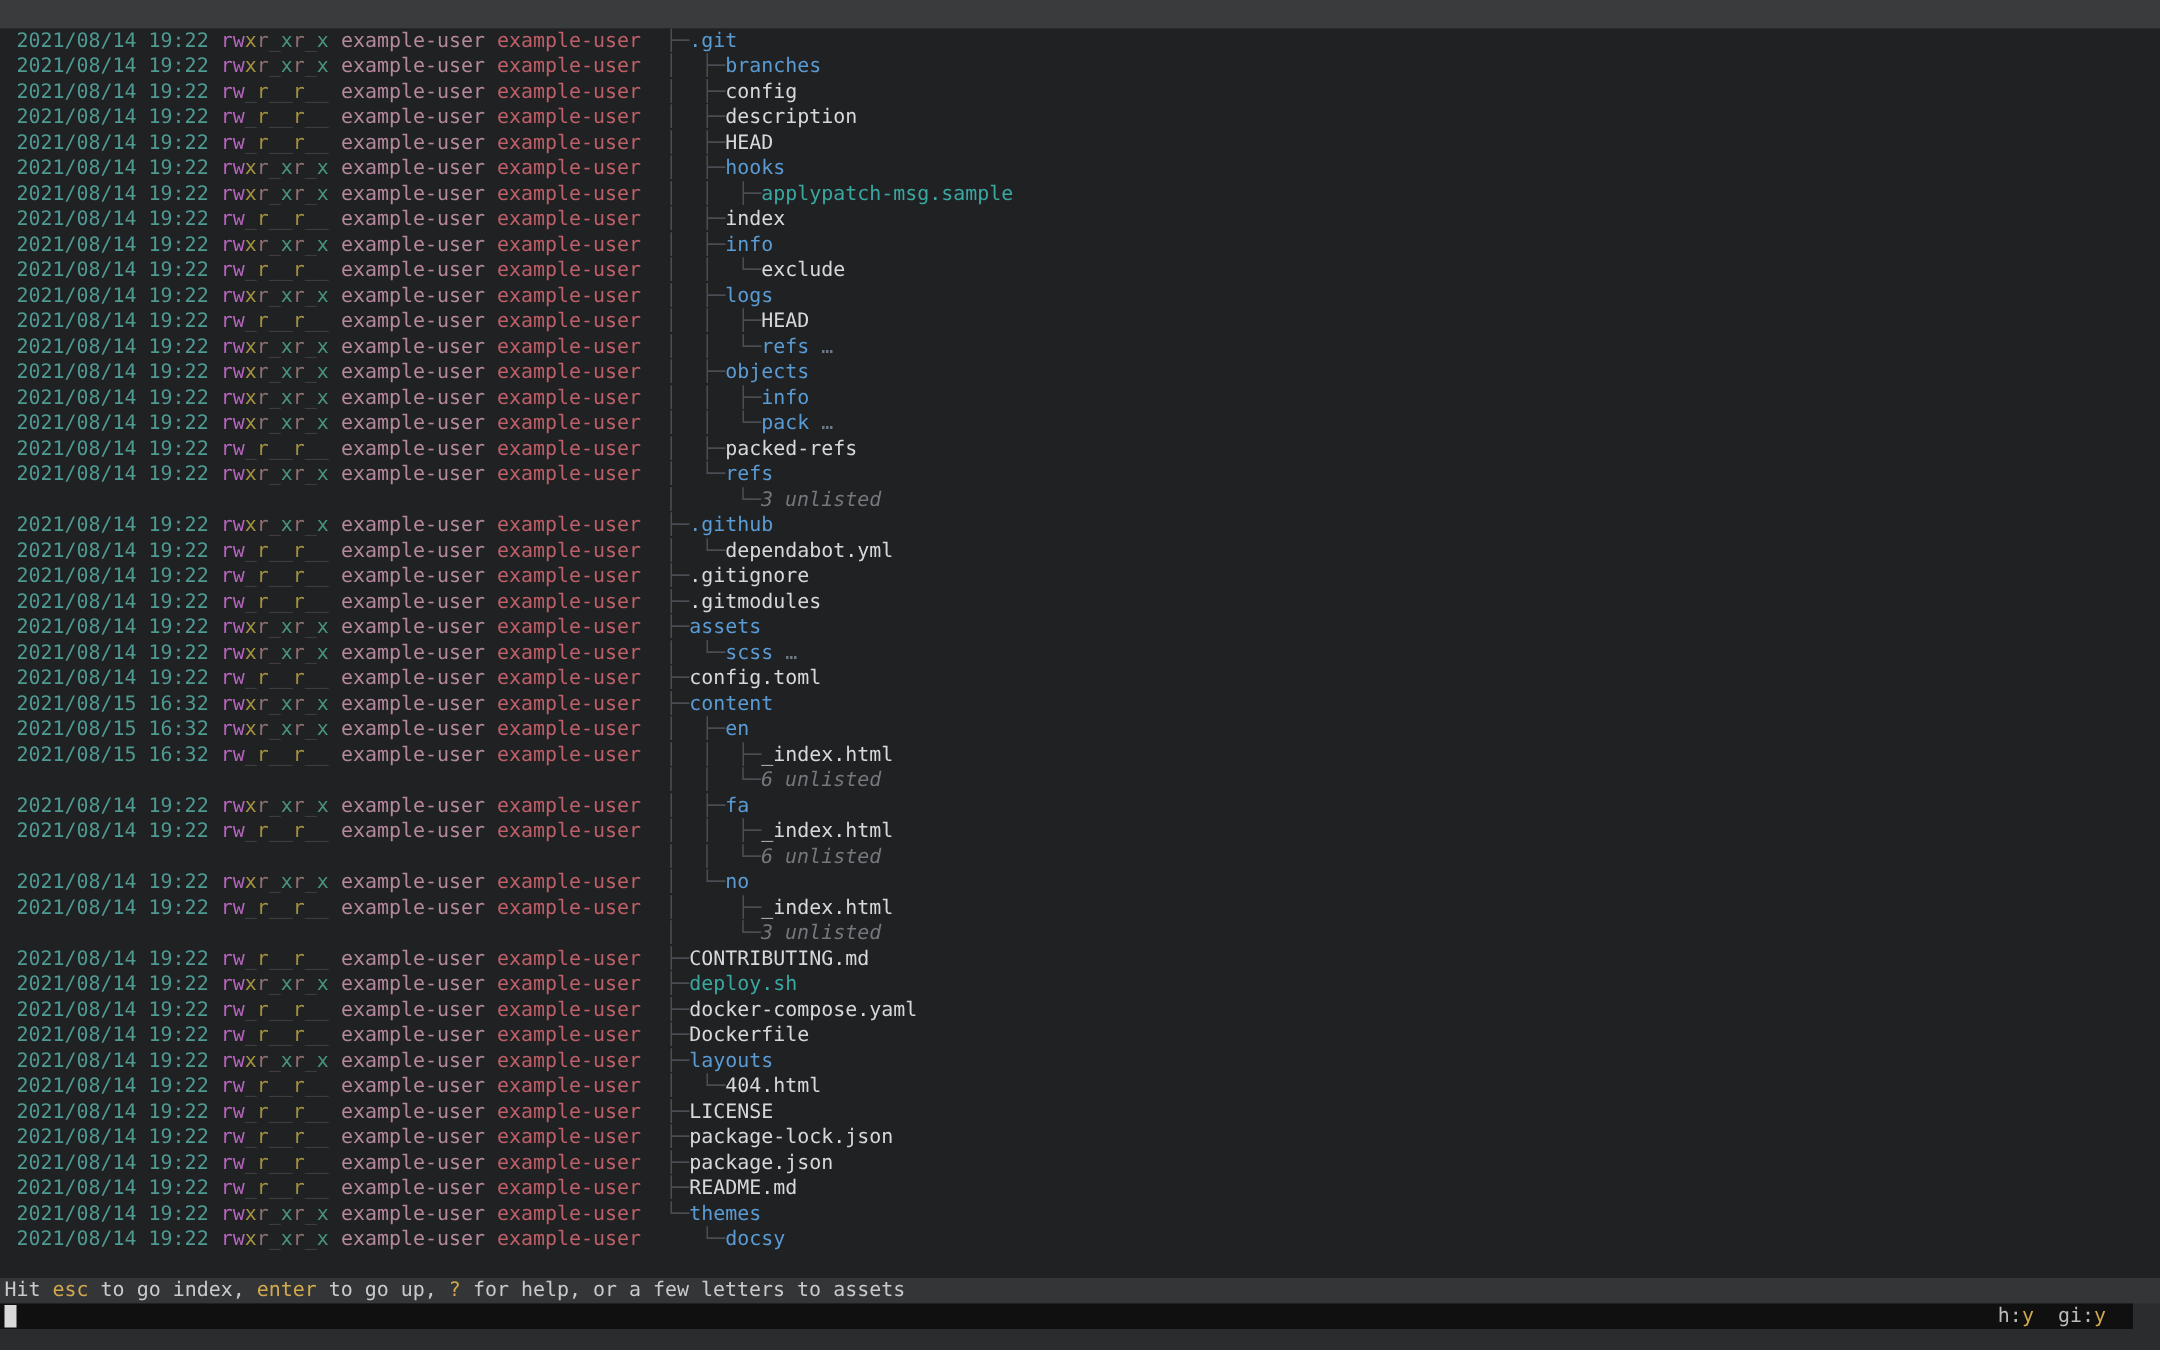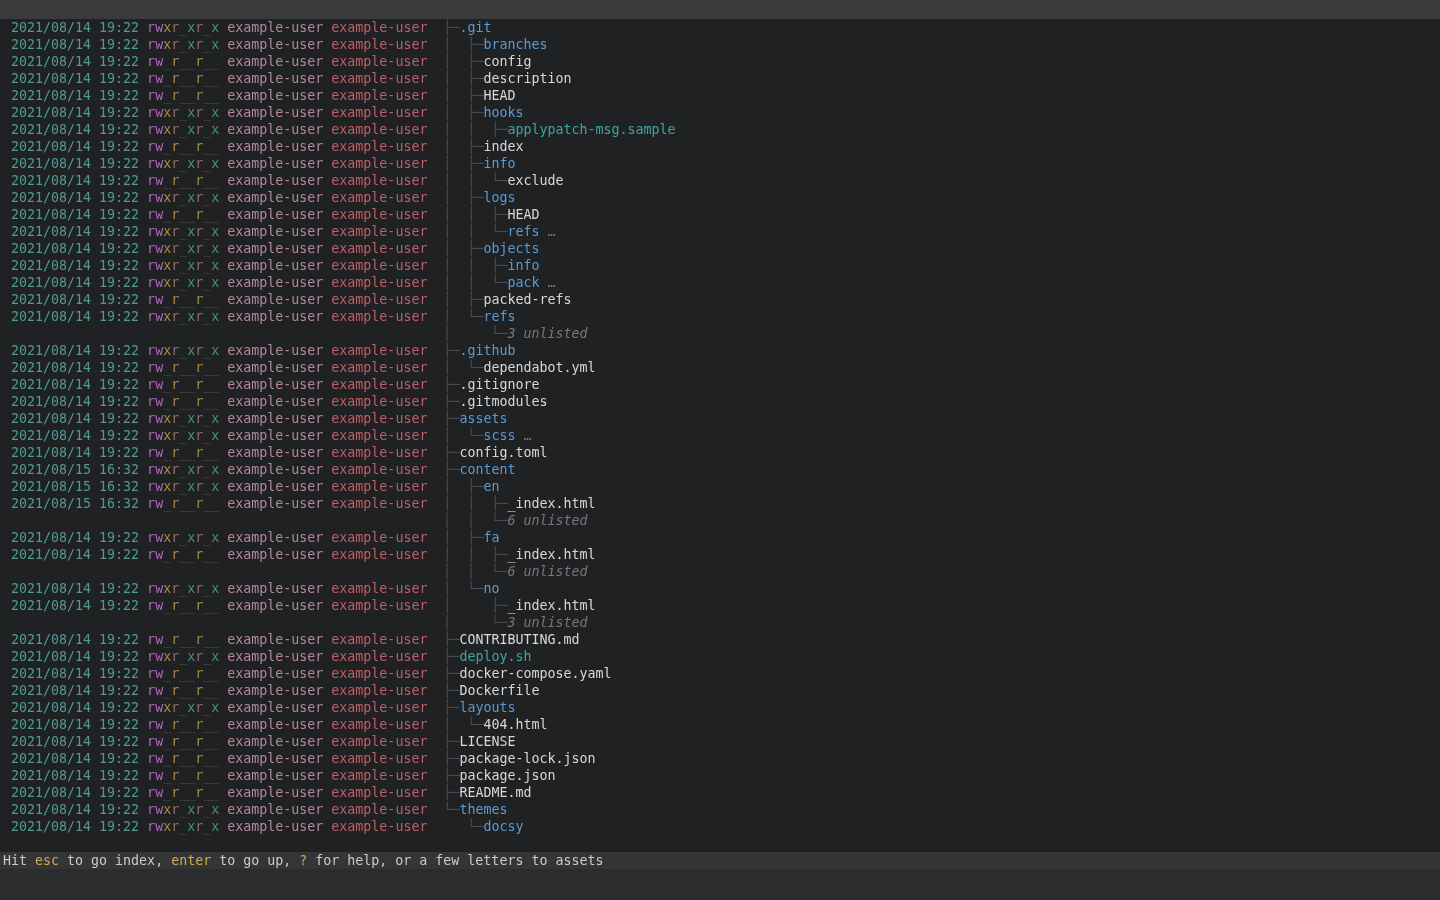--- a/index.html
+++ b/index.html
@@ -101,13 +101,17 @@
       <div class="row"><span class="meta-date"> 2021/08/14 19:22 </span><span><span style="color: rgb(181, 101, 189);">r</span><span style="color: rgb(181, 101, 189);">w</span><span style="color: rgb(74, 74, 74);">_</span><span style="color: rgb(163, 145, 63);">r</span><span style="color: rgb(74, 74, 74);">_</span><span style="color: rgb(74, 74, 74);">_</span><span style="color: rgb(163, 145, 63);">r</span><span style="color: rgb(74, 74, 74);">_</span><span style="color: rgb(74, 74, 74);">_</span></span><span class="meta-owner"> example-user</span><span class="meta-group"> example-user</span><span class="tree-prefix">  ├─</span><span class="name-file">LICENSE</span></div>
       <div class="row"><span class="meta-date"> 2021/08/14 19:22 </span><span><span style="color: rgb(181, 101, 189);">r</span><span style="color: rgb(181, 101, 189);">w</span><span style="color: rgb(74, 74, 74);">_</span><span style="color: rgb(163, 145, 63);">r</span><span style="color: rgb(74, 74, 74);">_</span><span style="color: rgb(74, 74, 74);">_</span><span style="color: rgb(163, 145, 63);">r</span><span style="color: rgb(74, 74, 74);">_</span><span style="color: rgb(74, 74, 74);">_</span></span><span class="meta-owner"> example-user</span><span class="meta-group"> example-user</span><span class="tree-prefix">  ├─</span><span class="name-file">package-lock.json</span></div>
       <div class="row"><span class="meta-date"> 2021/08/14 19:22 </span><span><span style="color: rgb(181, 101, 189);">r</span><span style="color: rgb(181, 101, 189);">w</span><span style="color: rgb(74, 74, 74);">_</span><span style="color: rgb(163, 145, 63);">r</span><span style="color: rgb(74, 74, 74);">_</span><span style="color: rgb(74, 74, 74);">_</span><span style="color: rgb(163, 145, 63);">r</span><span style="color: rgb(74, 74, 74);">_</span><span style="color: rgb(74, 74, 74);">_</span></span><span class="meta-owner"> example-user</span><span class="meta-group"> example-user</span><span class="tree-prefix">  ├─</span><span class="name-file">package.json</span></div>
       <div class="row"><span class="meta-date"> 2021/08/14 19:22 </span><span><span style="color: rgb(181, 101, 189);">r</span><span style="color: rgb(181, 101, 189);">w</span><span style="color: rgb(74, 74, 74);">_</span><span style="color: rgb(163, 145, 63);">r</span><span style="color: rgb(74, 74, 74);">_</span><span style="color: rgb(74, 74, 74);">_</span><span style="color: rgb(163, 145, 63);">r</span><span style="color: rgb(74, 74, 74);">_</span><span style="color: rgb(74, 74, 74);">_</span></span><span class="meta-owner"> example-user</span><span class="meta-group"> example-user</span><span class="tree-prefix">  ├─</span><span class="name-file">README.md</span></div>
       <div class="row"><span class="meta-date"> 2021/08/14 19:22 </span><span><span style="color: rgb(181, 101, 189);">r</span><span style="color: rgb(181, 101, 189);">w</span><span style="color: rgb(163, 145, 63);">x</span><span style="color: rgb(141, 112, 112);">r</span><span style="color: rgb(74, 74, 74);">_</span><span style="color: rgb(71, 147, 125);">x</span><span style="color: rgb(141, 112, 112);">r</span><span style="color: rgb(74, 74, 74);">_</span><span style="color: rgb(71, 147, 125);">x</span></span><span class="meta-owner"> example-user</span><span class="meta-group"> example-user</span><span class="tree-prefix">  └─</span><span class="name-dir">themes</span></div>
       <div class="row"><span class="meta-date"> 2021/08/14 19:22 </span><span><span style="color: rgb(181, 101, 189);">r</span><span style="color: rgb(181, 101, 189);">w</span><span style="color: rgb(163, 145, 63);">x</span><span style="color: rgb(141, 112, 112);">r</span><span style="color: rgb(74, 74, 74);">_</span><span style="color: rgb(71, 147, 125);">x</span><span style="color: rgb(141, 112, 112);">r</span><span style="color: rgb(74, 74, 74);">_</span><span style="color: rgb(71, 147, 125);">x</span></span><span class="meta-owner"> example-user</span><span class="meta-group"> example-user</span><span class="tree-prefix">     └─</span><span class="name-dir">docsy</span></div>
     </div>
 
   <div class="hintbar" id="hintbar"><span>Hit </span><span class="hint-key">esc</span><span> to go index, </span><span class="hint-key">enter</span><span> to go up, </span><span class="hint-key">?</span><span> for help, or a few letters to assets</span></div>
 
+  <div class="inputbar">
+    <span class="cursor"></span>
+    <span class="flags" id="flags"><span>h:</span><span class="flag-val">y</span>  <span>gi:</span><span class="flag-val">y</span></span>
+  </div>
 </div>
 
 </body></html>

